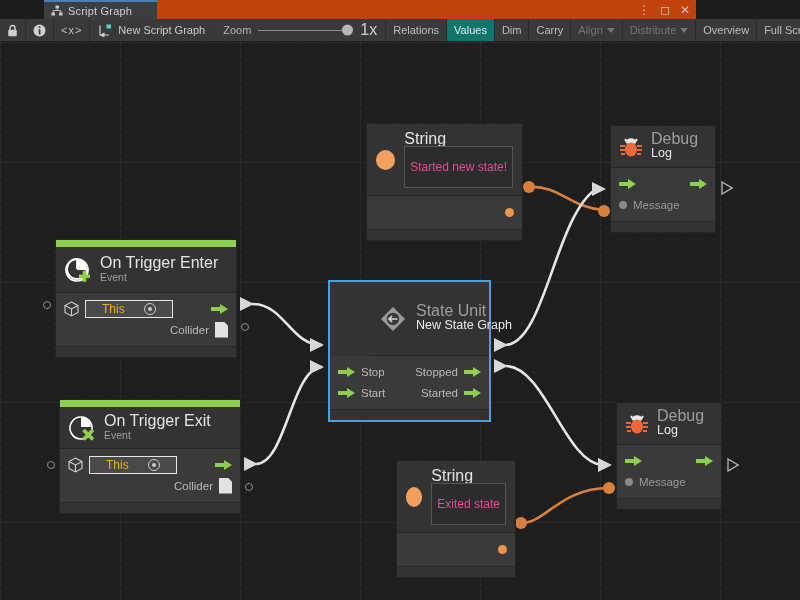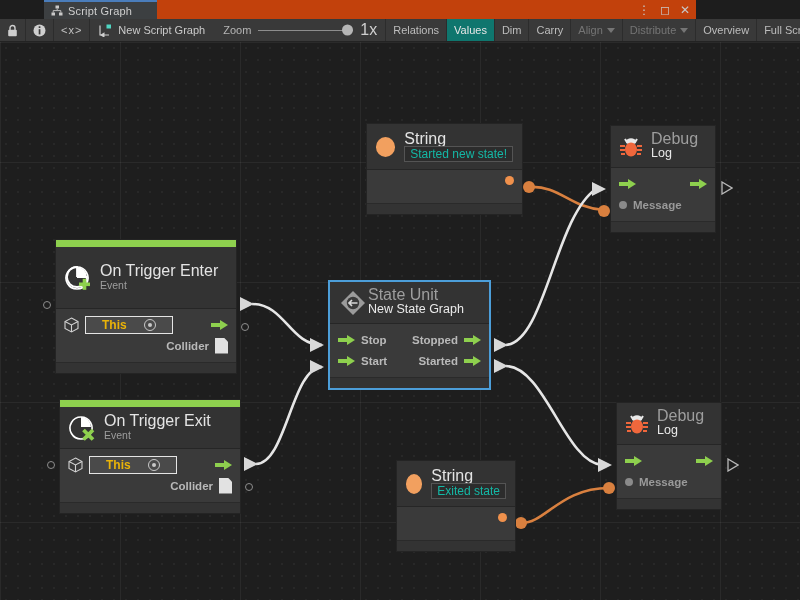--- a/index.html
+++ b/index.html
@@ -78,41 +78,41 @@
   .node-head { display:flex; align-items:center; gap:9px; padding:7px 9px;
                border-bottom:1px solid #262626; background:#333333; }
   .node.green > .accent { height:7px; background:#8ed04e; }
   .head-txt { display:flex; flex-direction:column; justify-content:center; }
   .head-title { font-size:16px; color:#e4e4e4; line-height:15px; white-space:nowrap;}
   .head-sub  { font-size:10.5px; color:#9e9e9e; line-height:14px; }
   .head-sup  { font-size:16px; color:#9e9e9e; line-height:13px; }
   .head-main { font-size:12.5px; color:#eaeaea; line-height:16px; white-space:nowrap;}
   .node-body { padding:5px 8px 6px 8px; background:#3a3a3a; }
   .node-foot { height:11px; background:#333333; border-top:1px solid #2a2a2a; }
-  .row { display:flex; justify-content:space-between; min-height:21px;font-weight:bold; }
+  .row { display:flex; align-items:center; justify-content:space-between; min-height:21px; }
   .row .l, .row .r { display:flex; align-items:center; gap:6px; }
   .lbl { font-size:11.5px; color:#b9b9b9; white-space:nowrap; }
   .lbl.dim { color:#9a9a9a; }
 
   
   .arr-g { width:17px; height:11px; position:relative; display:inline-block; }
   .arr-g:before { content:""; position:absolute; left:0; top:4px; width:10px; height:3.5px; background:#8ed04e;}
   .arr-g:after  { content:""; position:absolute; left:9px; top:0.5px;
                   border-top:5px solid transparent; border-bottom:5px solid transparent;
                   border-left:8px solid #8ed04e; }
   .dot-gray { width:8px; height:8px; border-radius:50%; background:#8a8a8a; display:inline-block;}
   .dot-orange-sm { width:9px; height:9px; border-radius:50%; background:#f0914c; display:inline-block;}
   .dot-orange-lg { width:20px; height:20px; border-radius:50%; background:#f2a05f; display:inline-block;}
   .port-hollow { position:absolute; width:8px; height:8px; border-radius:50%;
                  border:1px solid #8d8d8d; background:transparent; }
 
   
   .txtfield {
-    background:#2c2c2c; border:1px solid #545454; color:#14b8a6;
-    font-size:12px; padding:0 5px; white-space:nowrap;
+    background:#2c2c2c; border:1px solid #545454; color:#ec4899;
+    font-size:12px; padding:13px 5px; white-space:nowrap;
   }
   .dropdown {
     background:#4a4a4a; border:1px solid #e5e5e5; color:#eab308;
     font-size:12px; padding:1px 16px; display:flex; align-items:center;
     justify-content:space-between; gap:8px; min-width:88px;
   }
   .dd-knob { width:12px; height:12px; border-radius:50%; border:1.5px solid #c8c8c8;
              position:relative; flex:0 0 auto;}
   .dd-knob:after { content:""; position:absolute; left:50%; top:50%; transform:translate(-50%,-50%);
                    width:4px; height:4px; border-radius:50%; background:#c8c8c8;}
@@ -284,21 +284,21 @@
     </div>
 
     <span style="position:absolute; left:721px; top:139px;">
       <svg width="12" height="14" viewBox="0 0 12 14">
           <polygon points="1,1 11,7 1,13" fill="none" stroke="#b9b9b9" stroke-width="1.3"></polygon>
         </svg>
     </span>
 
     <div class="node green" style="left:55px; top:197px; width:182px;">
       <div class="accent"></div>
-      <div class="node-head" style="gap:9px; padding:16px 9px;">
+      <div class="node-head" style="gap:9px; padding:8px 9px;">
         <span>
           <svg class="icon" width="26" height="26" viewBox="0 0 26 26">
             <path d="M12 12 V2 A10 10 0 0 1 22 12 Z" fill="#ffffff"></path>
             <path d="M12 12 L12 2 A10 10 0 1 0 22 12 L12 12" fill="none" stroke="#ffffff" stroke-width="1.8"></path>
             <path d="M12 13 m0 -11 a11 11 0 1 0 0.01 0" fill="none" stroke="#ffffff" stroke-width="1.6"></path>
             <rect x="14" y="17.5" width="11" height="3.6" fill="#8ed04e"></rect>
             <rect x="17.7" y="13.8" width="3.6" height="11" fill="#8ed04e"></rect>
           </svg>
         </span>
         <span class="head-txt">
@@ -330,21 +330,21 @@
             <i class="pagefile"></i>
           </span>
         </div>
       </div>
       <div class="node-foot"></div>
     </div>
     <span class="port-hollow" style="left:43px; top:259px;"></span>
     <span class="port-hollow" style="left:241px; top:281px;"></span>
 
     <div class="node sel" style="left:329px; top:239px; width:161px;">
-      <div class="node-head" style="gap:1px; padding:6px 9px;">
+      <div class="node-head" style="gap:9px; padding:22px 9px;margin-left:40px;">
         <span>
           <svg class="icon" width="28" height="28" viewBox="0 0 28 28">
             <path d="M14 2 L26 14 L14 26 L2 14 Z" fill="#9b9b9b"></path>
             <circle cx="14" cy="14" r="6.2" fill="#3a3a3a"></circle>
             <path d="M18.5 14 H10.5 M13 11 L10 14 L13 17" stroke="#d8d8d8" stroke-width="1.7" fill="none"></path>
           </svg>
         </span>
         <span class="head-txt">
           <span class="head-sup">State Unit</span>
           <span class="head-main">New State Graph</span>

